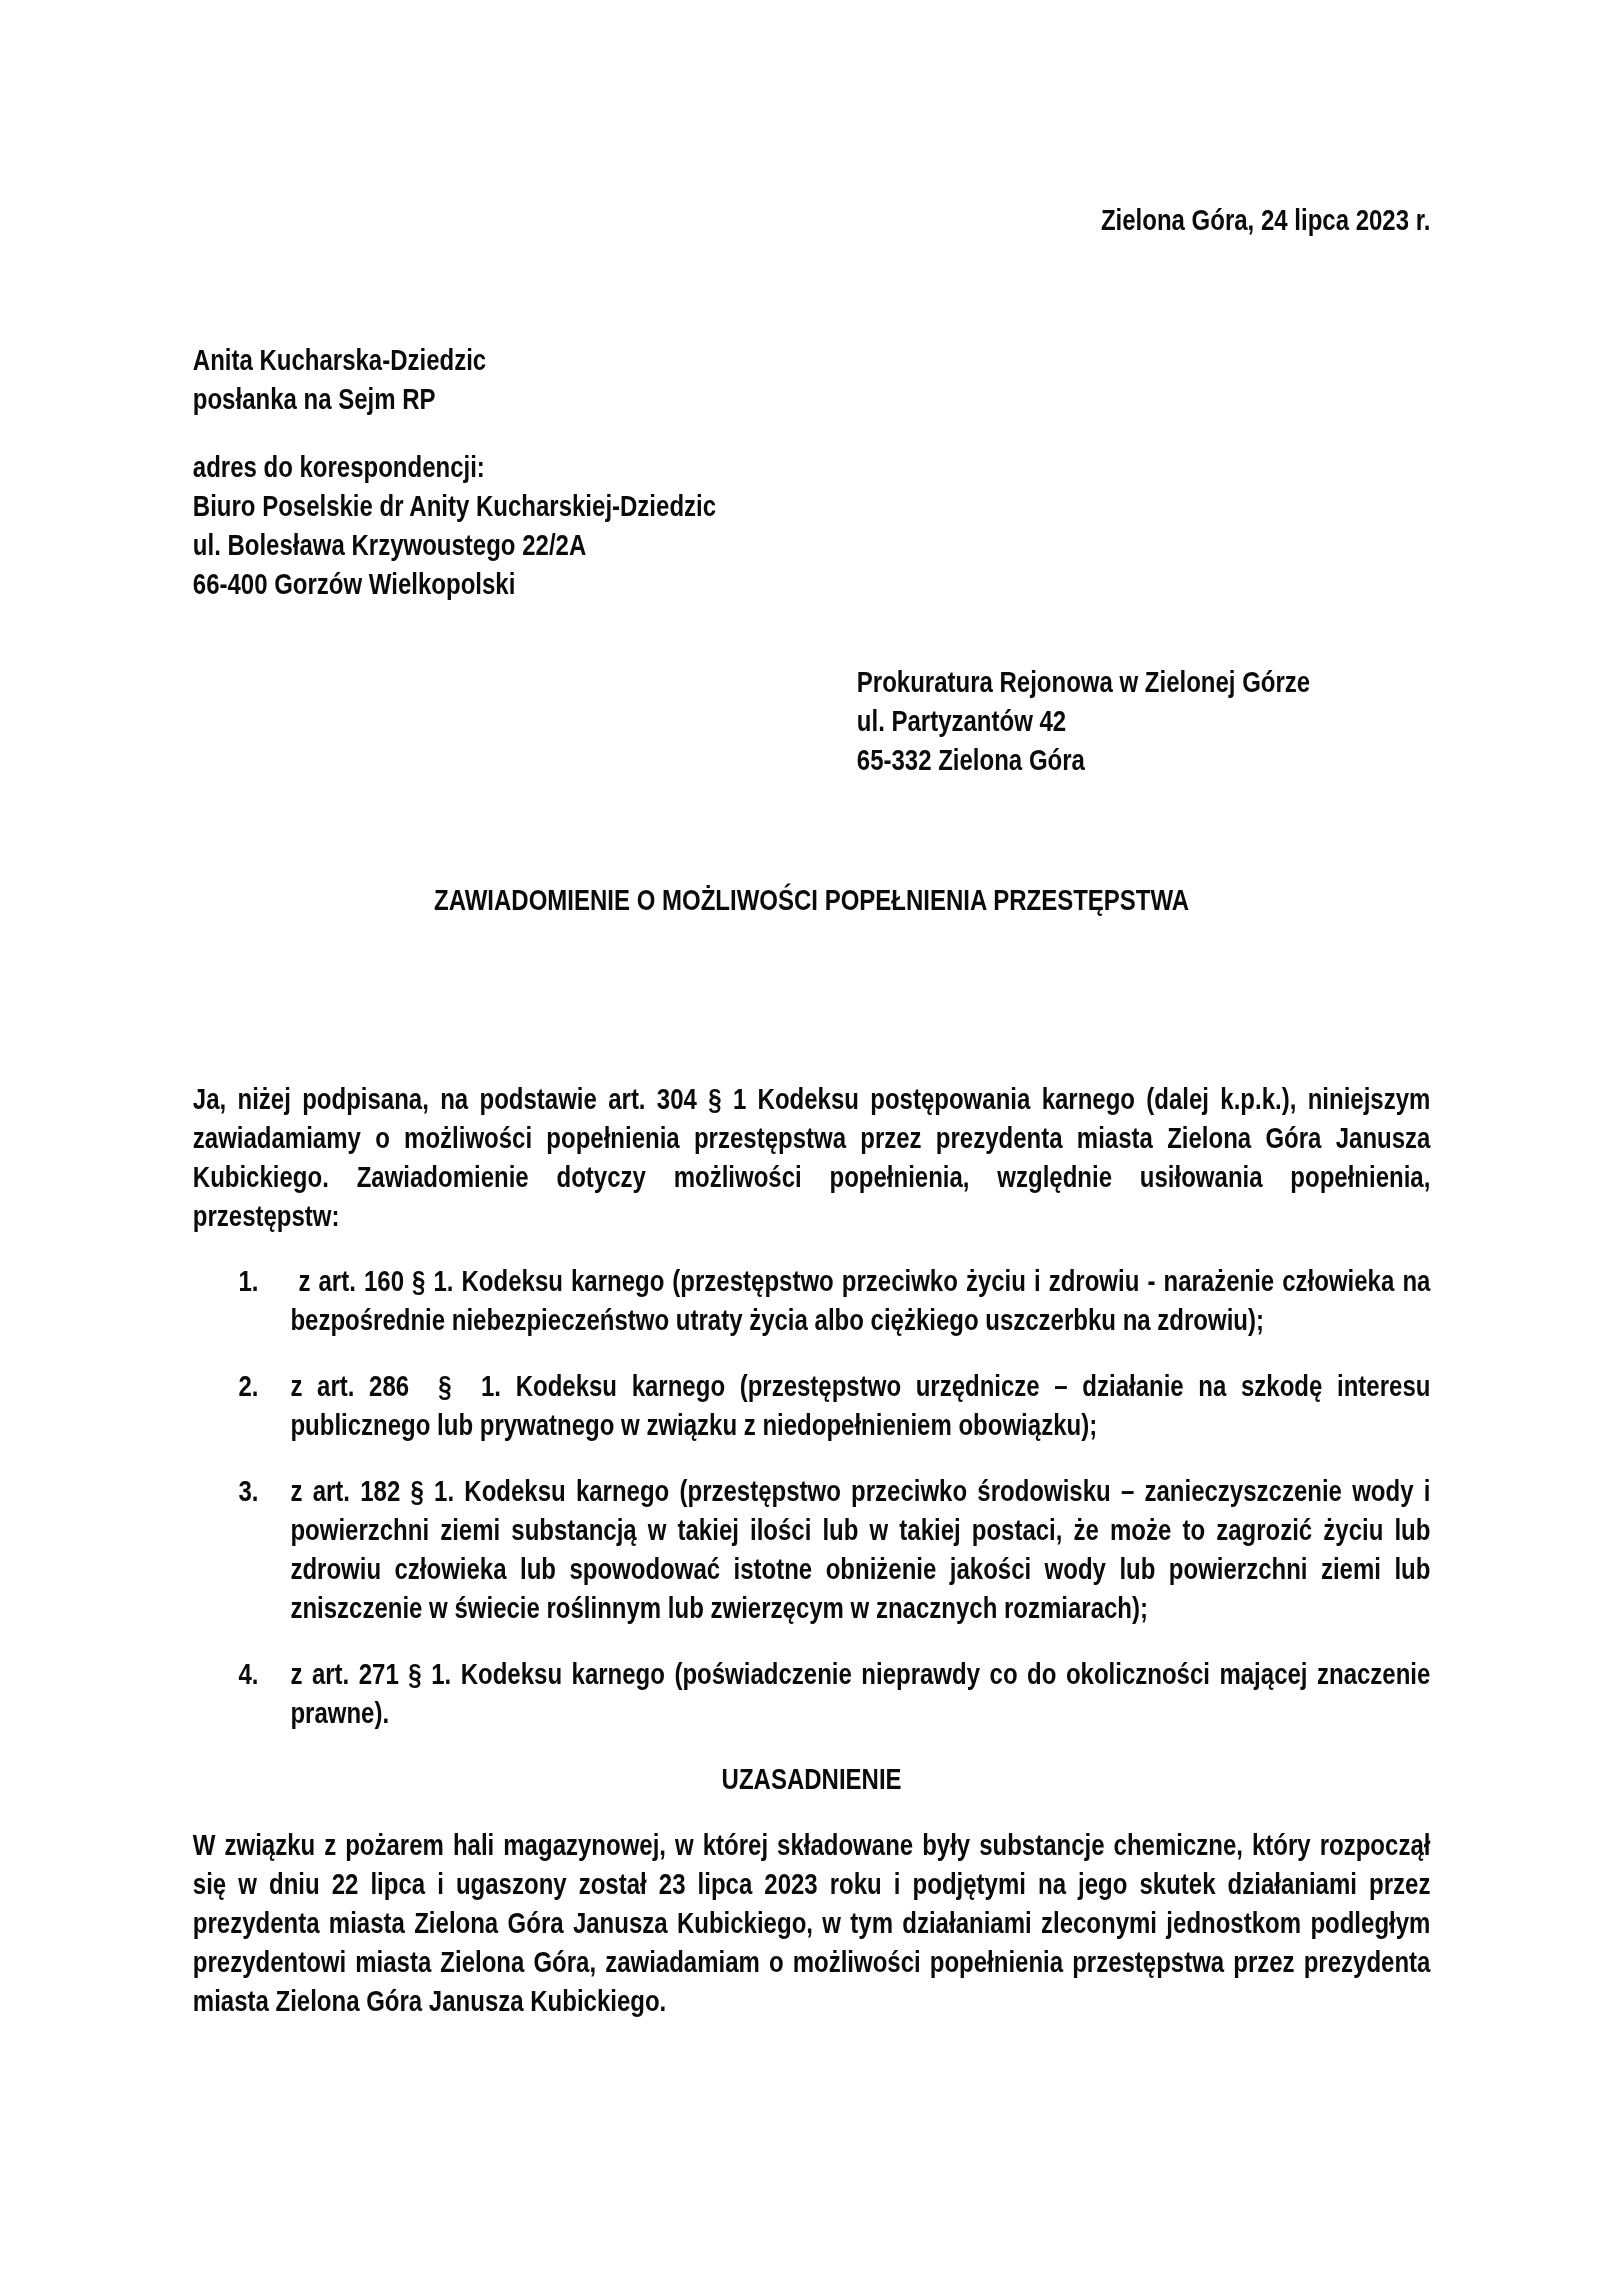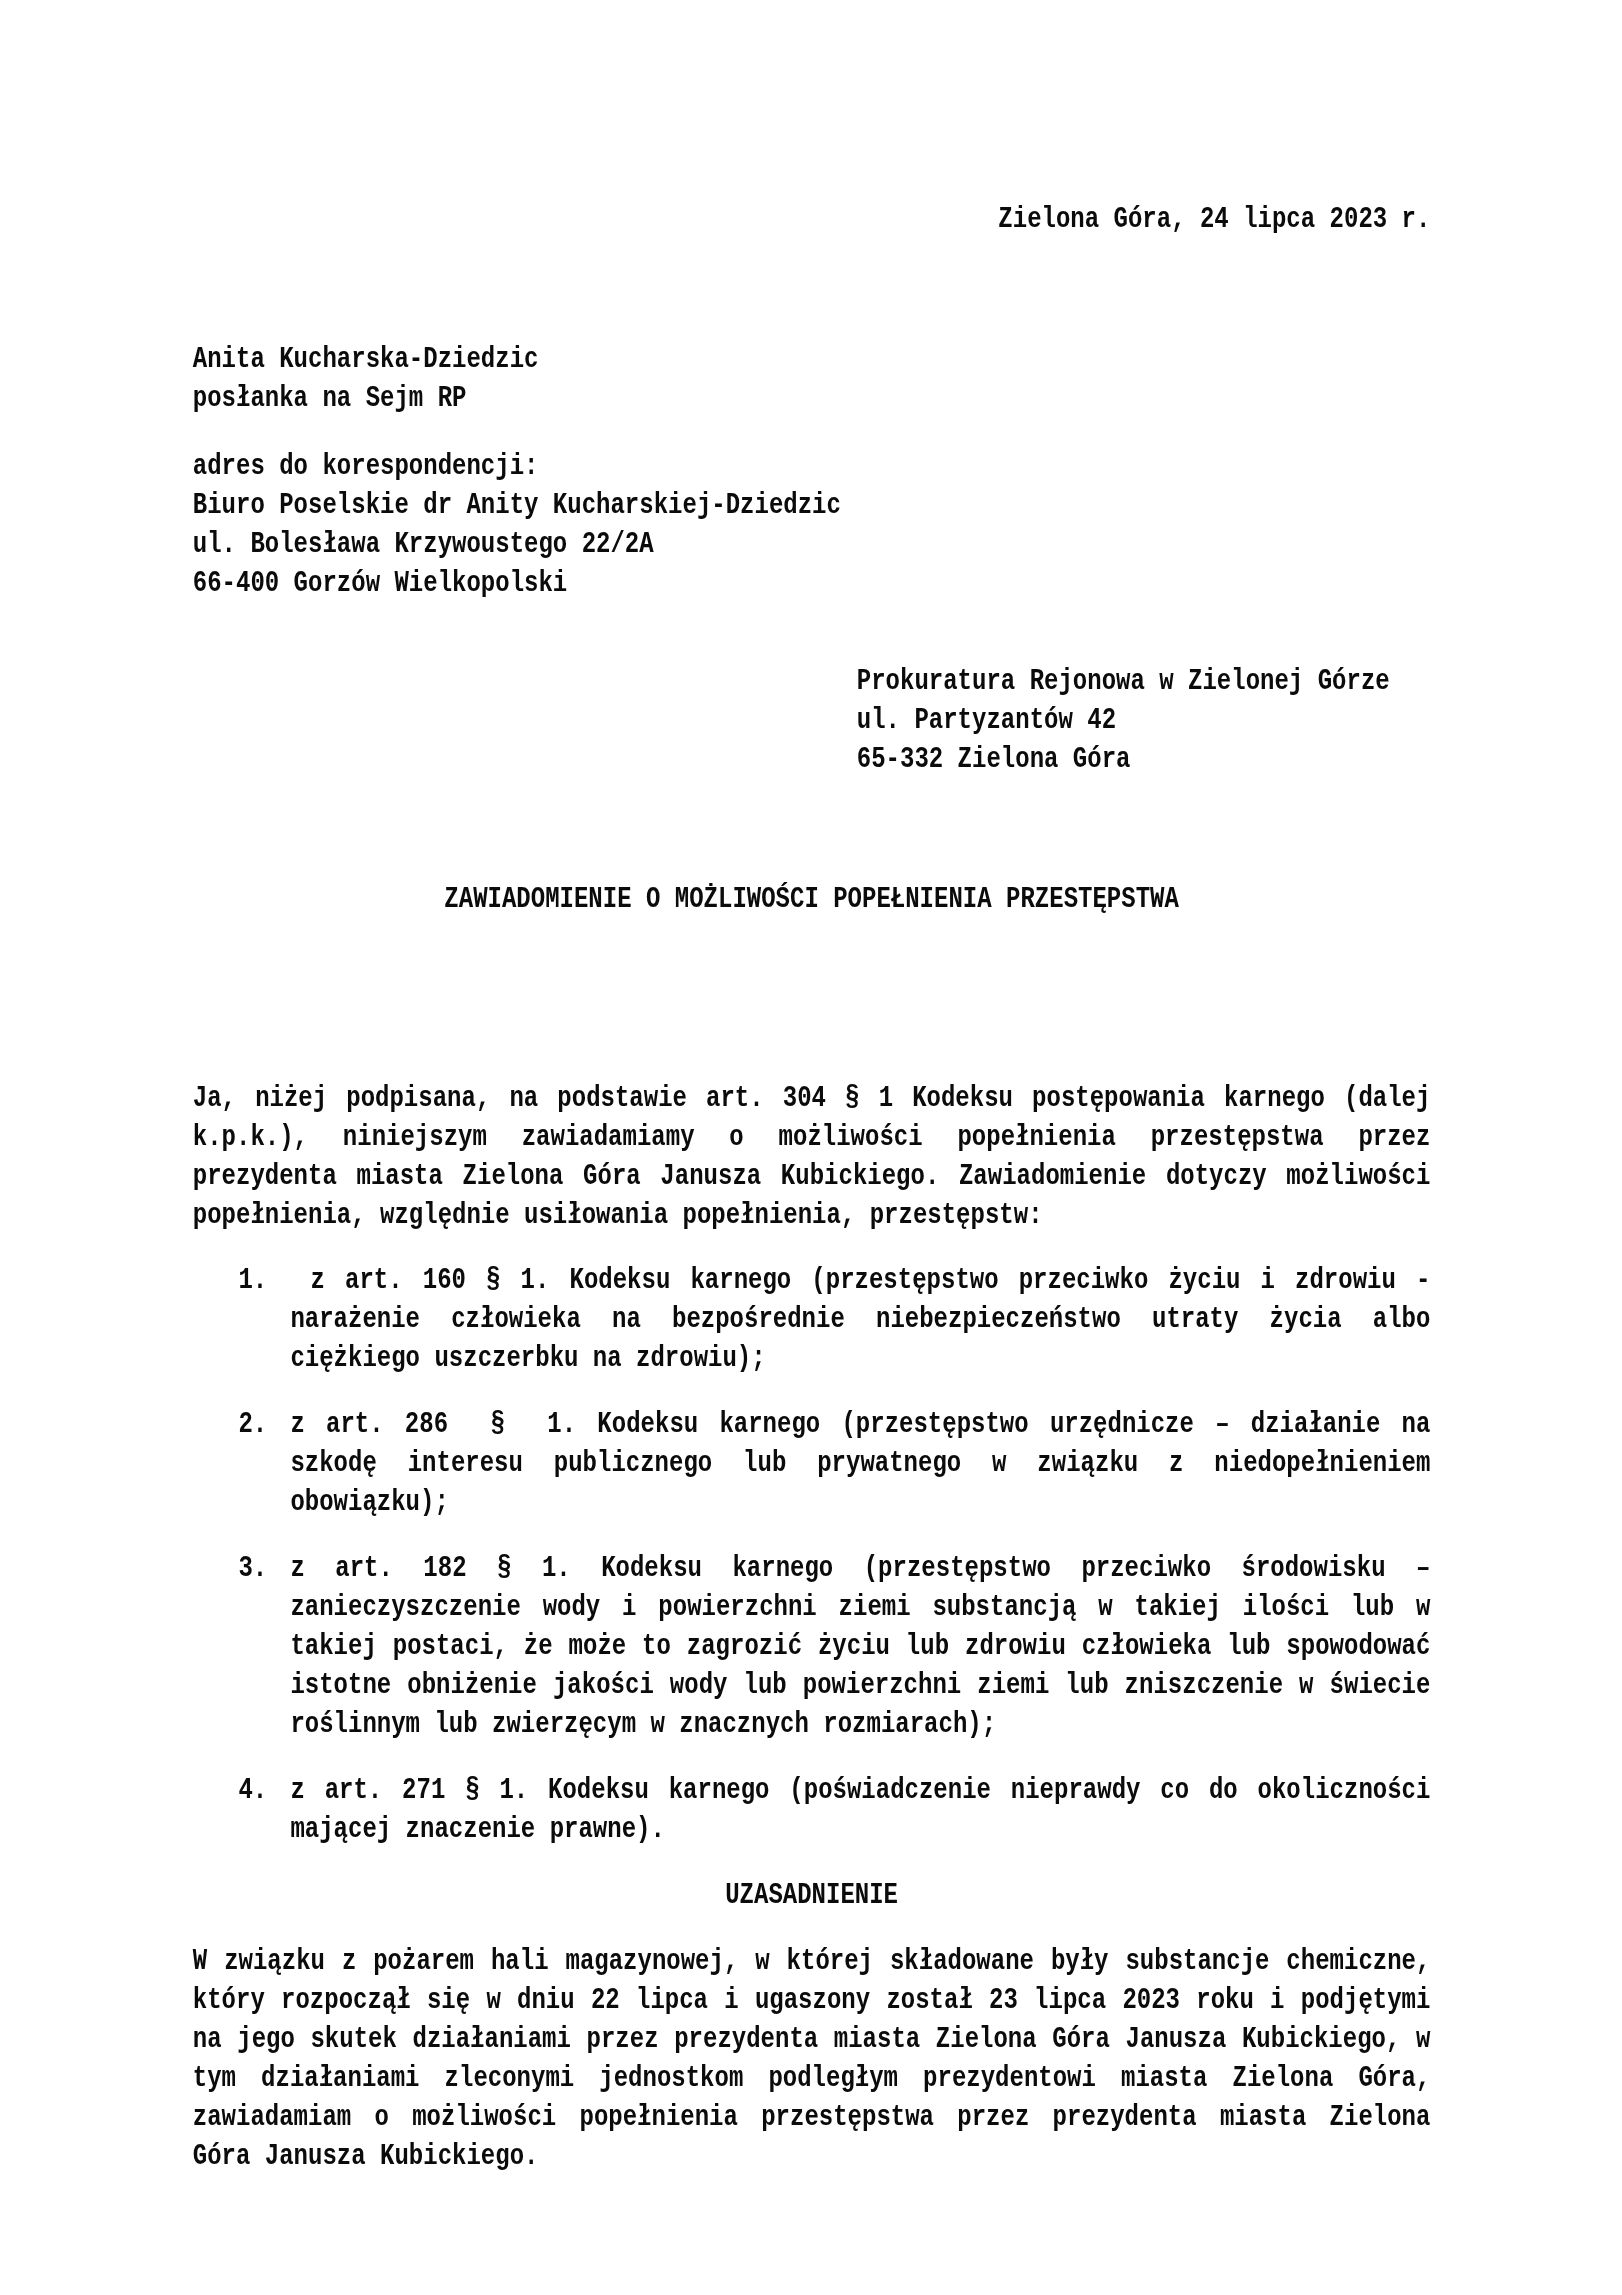--- a/index.html
+++ b/index.html
@@ -6,21 +6,21 @@
     margin: 0;
     padding: 0;
     background: #ffffff;
   }
   .page {
     position: relative;
     width: 1623px;
     height: 2295px;
     background: #ffffff;
     overflow: hidden;
-    font-family: Liberation Mono, monospace;
+    font-family: Liberation Sans, sans-serif;
     font-weight: 600;
     color: #0b0b0b;
     font-size: 30px;
     line-height: 39px;
   }
   
   .scale {
     width: 2029px;
     transform: scaleX(0.8);
     transform-origin: 0 0;

